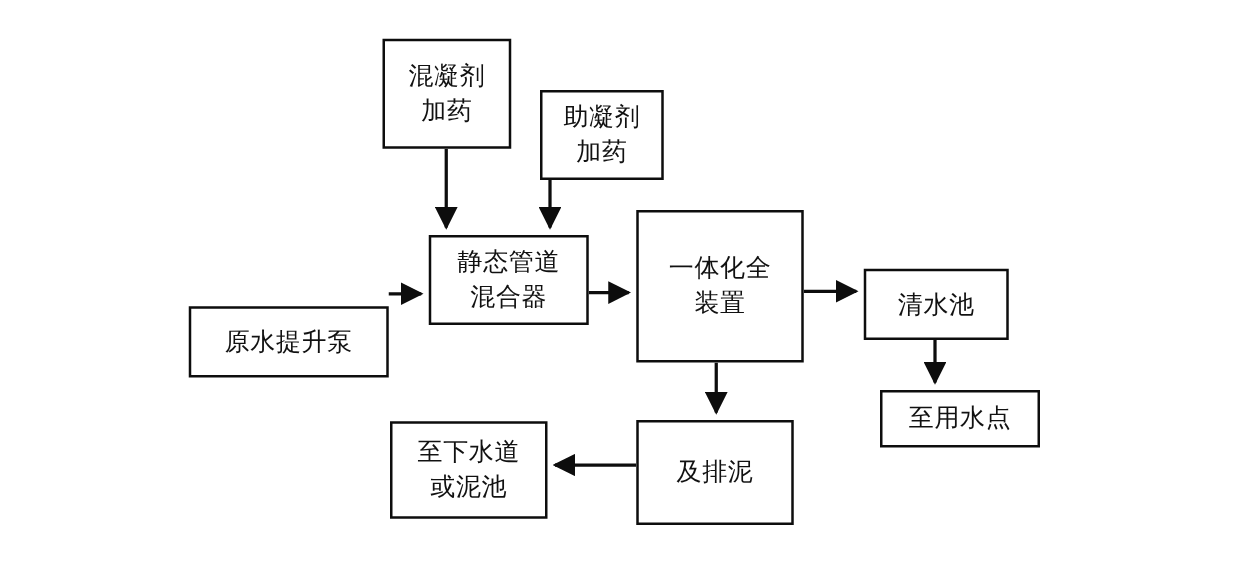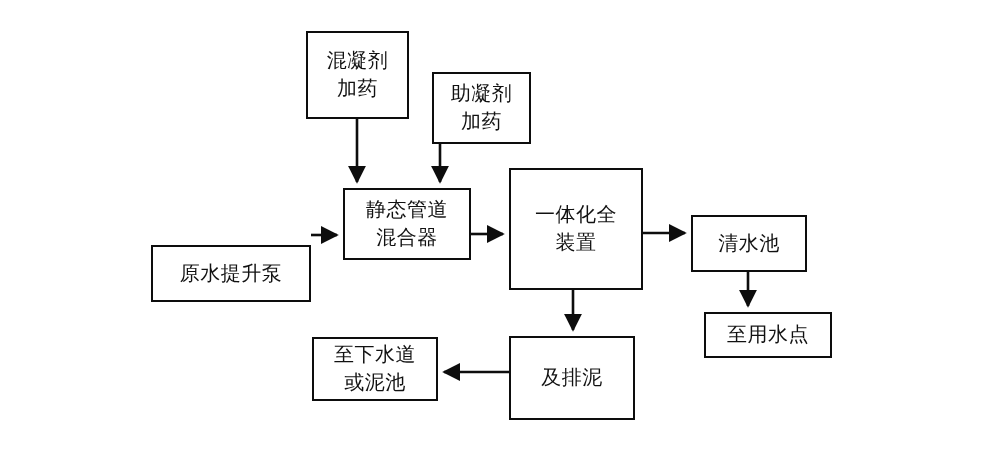--- a/index.html
+++ b/index.html
@@ -72,16 +72,16 @@
 
   <div id="node-layer">
       <div class="node" style="left: 306px; top: 31px; width: 103px; height: 88px; border-color: rgb(13, 13, 13); color: rgb(17, 17, 17);"><span class="line">混凝剂</span><span class="line">加药</span></div>
       <div class="node" style="left: 432px; top: 32px; width: 99px; height: 72px; border-color: rgb(13, 13, 13); color: rgb(17, 17, 17); margin-top: 40px;"><span class="line">助凝剂</span><span class="line">加药</span></div>
       <div class="node" style="left: 151px; top: 206px; width: 160px; height: 57px; border-color: rgb(13, 13, 13); color: rgb(17, 17, 17); margin-top: 39px;"><span class="line">原水提升泵</span></div>
       <div class="node" style="left: 343px; top: 188px; width: 128px; height: 72px; border-color: rgb(13, 13, 13); color: rgb(17, 17, 17);"><span class="line">静态管道</span><span class="line">混合器</span></div>
       <div class="node" style="left: 509px; top: 168px; width: 134px; height: 122px; border-color: rgb(13, 13, 13); color: rgb(17, 17, 17);"><span class="line">一体化全</span><span class="line">装置</span></div>
       <div class="node" style="left: 691px; top: 215px; width: 116px; height: 57px; border-color: rgb(13, 13, 13); color: rgb(17, 17, 17);"><span class="line">清水池</span></div>
       <div class="node" style="left: 684px; top: 312px; width: 128px; height: 46px; border-color: rgb(13, 13, 13); color: rgb(17, 17, 17); margin-left: 20px;"><span class="line">至用水点</span></div>
       <div class="node" style="left: 509px; top: 336px; width: 126px; height: 84px; border-color: rgb(13, 13, 13); color: rgb(17, 17, 17);"><span class="line">及排泥</span></div>
-      <div class="node" style="left: 312px; top: 337px; width: 126px; height: 64px; border-color: rgb(13, 13, 13); color: rgb(17, 17, 17);"><span class="line">至下水道</span><span class="line">或泥池</span></div>
+      <div class="node" style="left: 312px; top: 337px; width: 126px; height: 78px; border-color: rgb(13, 13, 13); color: rgb(17, 17, 17);"><span class="line">至下水道</span><span class="line">或泥池</span></div>
     </div>
 
 </div>
 
 </body></html>

